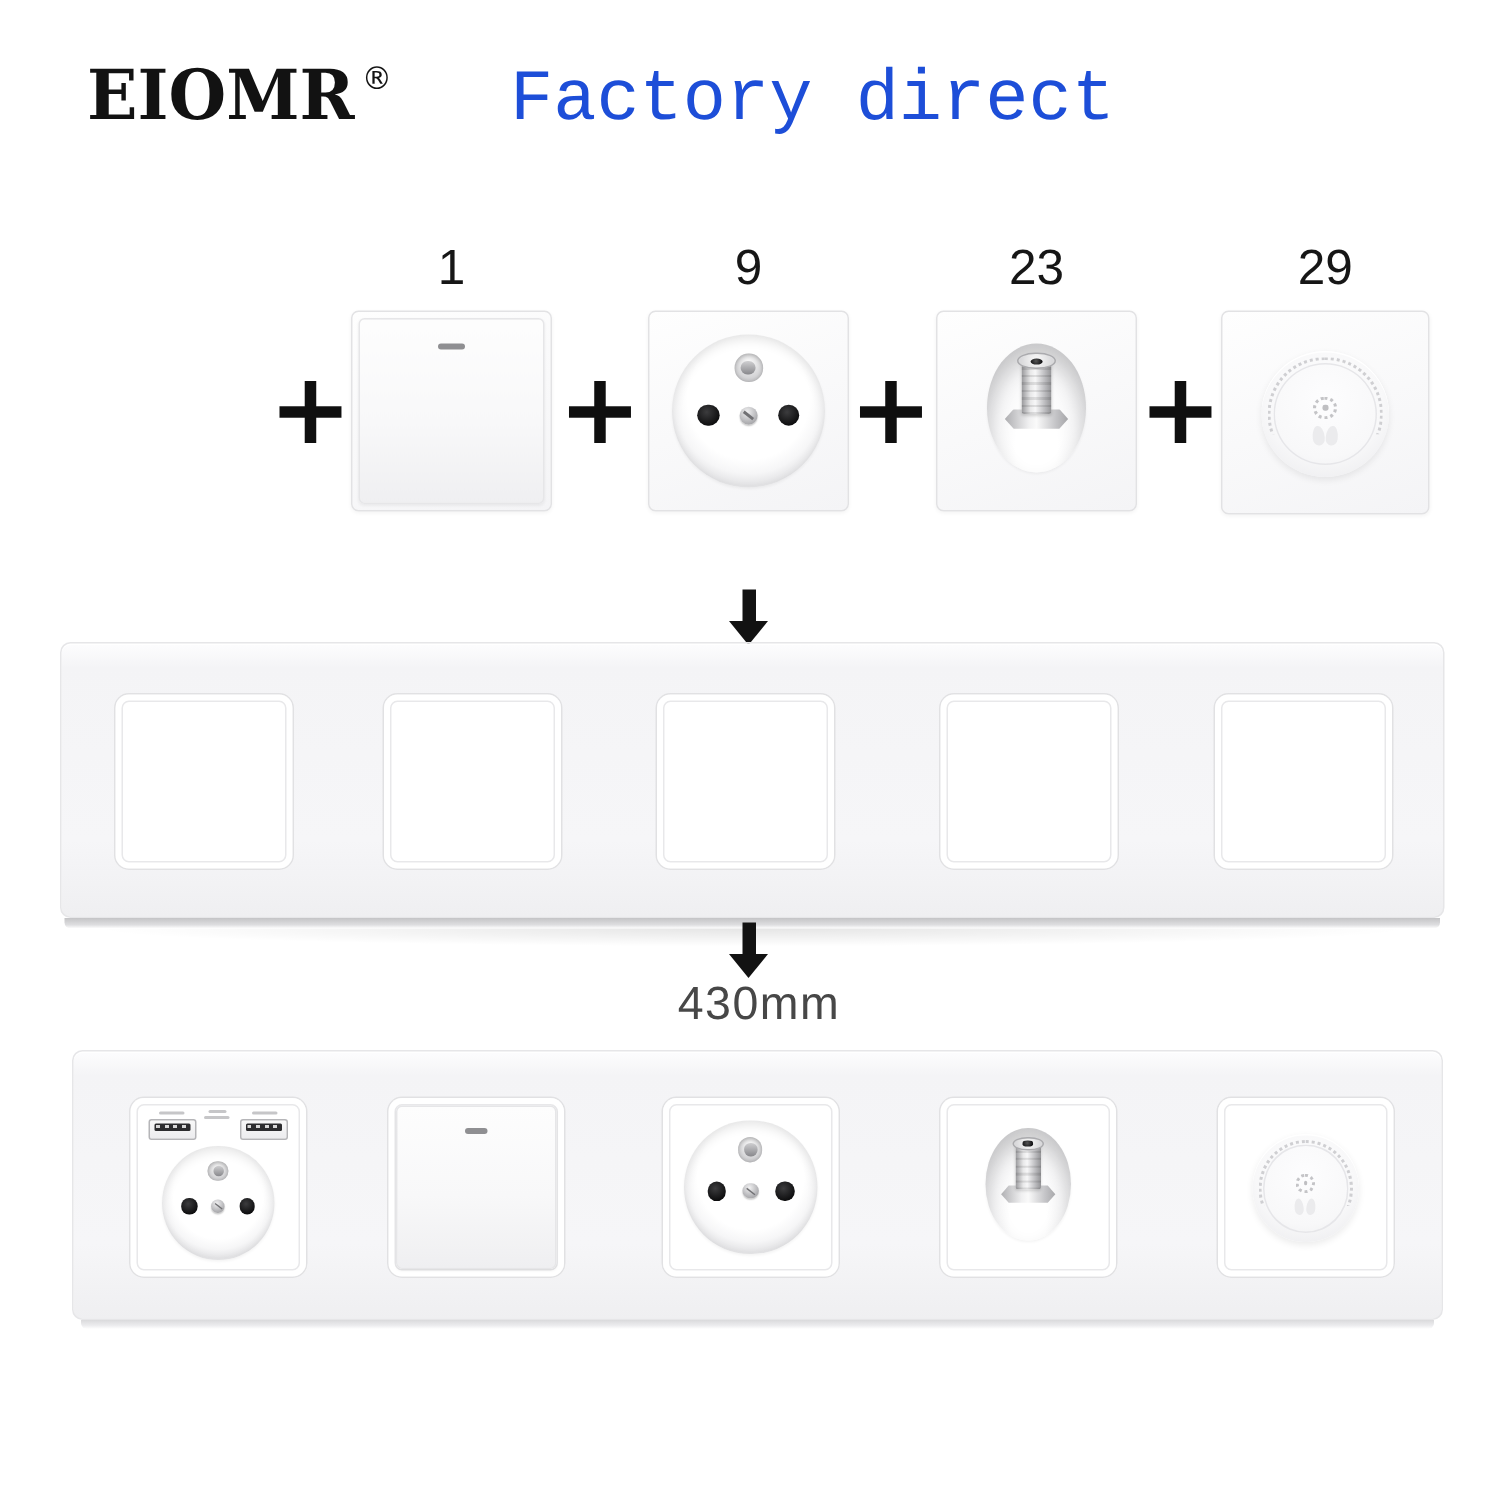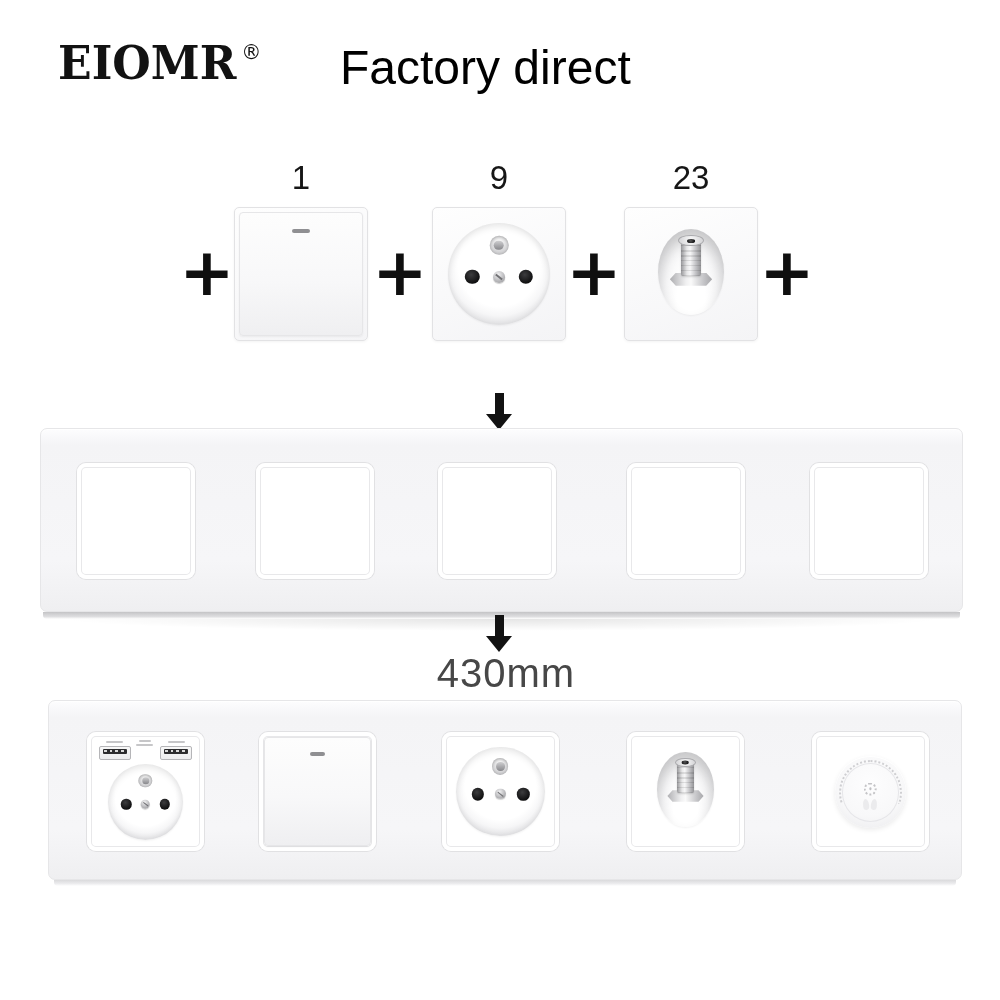--- a/index.html
+++ b/index.html
@@ -16,22 +16,22 @@
     font-family:"DejaVu Serif", serif; font-weight:700;
     font-size:46px; letter-spacing:0px; color:#121212;
     transform:scaleX(0.96); transform-origin:left top; white-space:nowrap;
   }
   .brand .reg {
     font-family:"DejaVu Sans", sans-serif; font-weight:400;
     font-size:21px; position:relative; top:-20px; margin-left:5px;
   }
   .title {
     position:absolute; left:340px; top:40px; width:320px;
-    font-size:48px; font-weight:400; color:#000000;
-    letter-spacing:0px; white-space:nowrap;
+    font-size:48px; font-weight:400; color:#1d4ed8;
+    letter-spacing:0px; white-space:nowrap;font-family:Liberation Mono, monospace;
   }
 
   
   .slot { position:absolute; top:158px; width:134px; height:184px; }
   .num  { position:absolute; left:0; top:0; width:100%; height:44px;
           text-align:center; font-size:33px; color:#161616; line-height:40px; }
   .module {
     position:absolute; left:0; top:49px; width:134px; height:134px;
     background:linear-gradient(160deg,#fefefe 0%,#f4f4f6 100%);
     border:1px solid #e2e2e4; border-radius:5px;
@@ -188,21 +188,21 @@
     background:linear-gradient(180deg,#dadadc 0%,#ececee 60%,rgba(255,255,255,0));
   }
   .soft-shadow {
     position:absolute;
     background:radial-gradient(ellipse at 50% 0%, rgba(0,0,0,0.10), rgba(0,0,0,0) 70%);
   }
 
   
   .dim-label {
     position:absolute; left:400px; top:651px; width:212px;
-    text-align:center; font-size:40px; color:#474747; letter-spacing:1px;
+    text-align:center; font-size:31px; color:#474747; letter-spacing:1px;
   }
 </style>
 </head>
 <body>
 
 <div class="canvas">
 
   <div class="brand"><span>EIOMR</span><span class="reg">®</span></div>
   <div class="title">Factory direct</div>
 
@@ -237,20 +237,30 @@
     <div class="num">23</div>
     <div class="module">
       <div class="sat-oval"></div>
       <div class="sat-nut"></div>
       <div class="sat-cyl"></div>
       <div class="sat-tip"></div>
     </div>
   </div>
   <div class="plus" style="left:765px;">+</div>
 
+  <div class="slot" style="left:814px; width:139px;">
+    <div class="num">29</div>
+    <div class="module" style="width:139px; height:136px;">
+      <div class="knob">
+        <div class="dial-gear"></div>
+        <div class="drop d-l"></div>
+        <div class="drop d-r"></div>
+      </div>
+    </div>
+  </div>
 
   <div class="arrow" style="left:486px; top:393px;">
     <div class="stem"></div>
     <div class="head"></div>
   </div>
 
   <div class="panel" style="left:40px; top:428px; width:923px; height:184px;">
     <div class="opening" style="left:36px;  top:34px; width:118px; height:116px;"></div>
     <div class="opening" style="left:215px; top:34px; width:118px; height:116px;"></div>
     <div class="opening" style="left:397px; top:34px; width:118px; height:116px;"></div>

